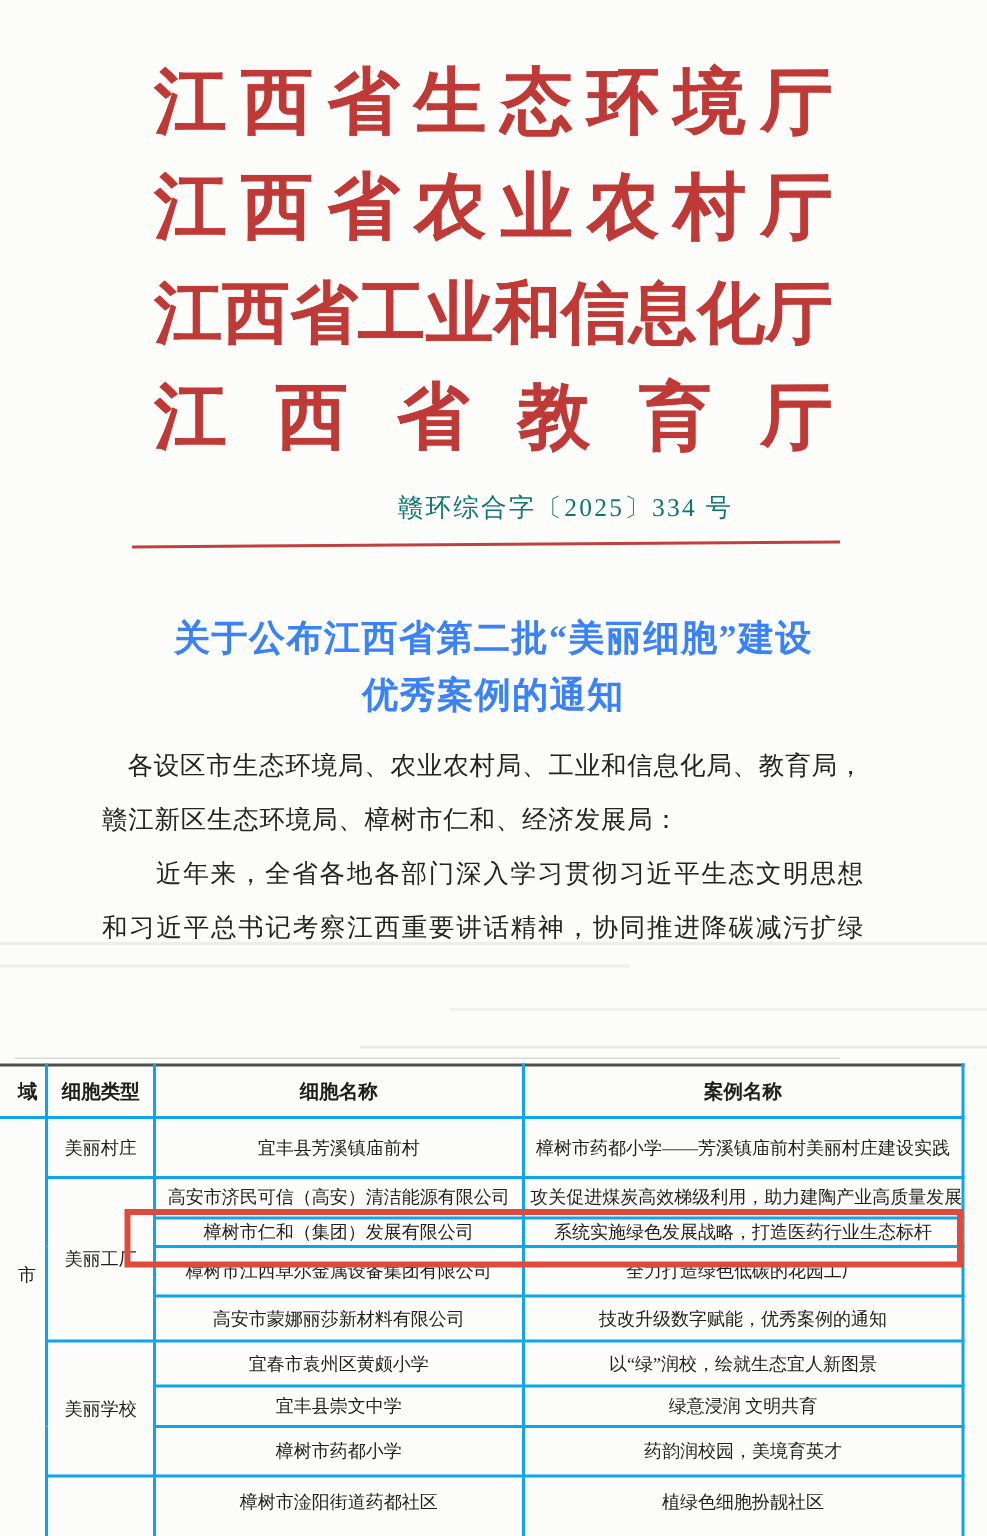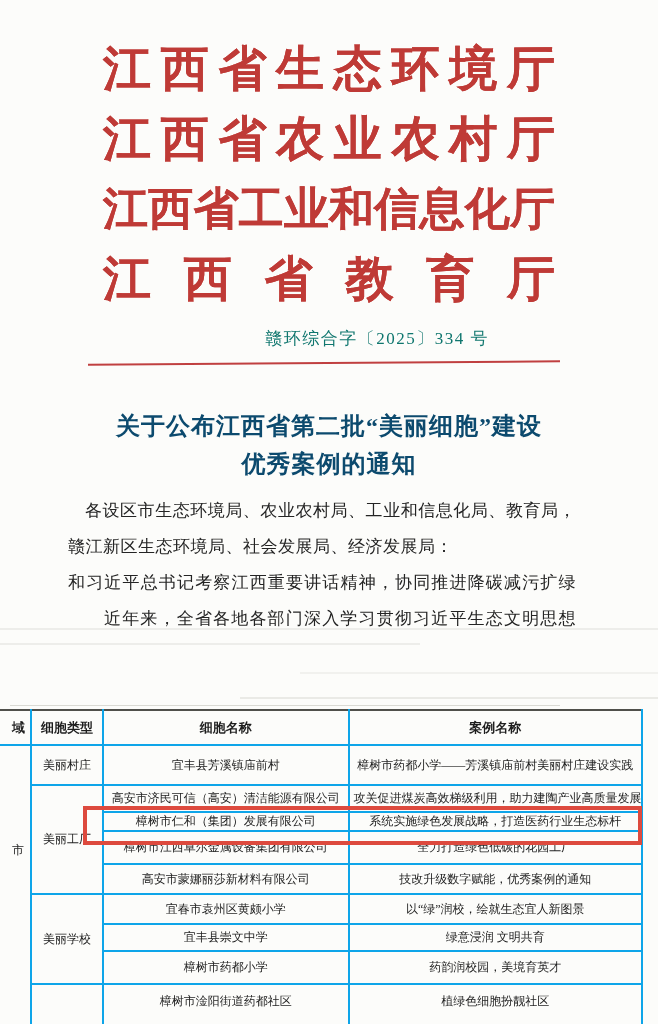--- a/index.html
+++ b/index.html
@@ -18,21 +18,21 @@
   }
   .lh-line.condensed{font-size:45px;}
   .lh-line span{display:block;}
   
   .doc-number{position:absolute;top:327px;left:0;width:100%;text-align:center;
     font-size:17px;letter-spacing:1.5px;color:#0f766e;margin-left:48px;}
   .red-rule{position:absolute;top:362px;left:88px;width:472px;height:2px;
     background:var(--rule-red,#c04040);transform:rotate(-0.4deg);}
   
   .title{position:absolute;top:407px;left:0;width:100%;text-align:center;
-    font-weight:bold;font-size:24px;line-height:38px;color:#0c4a6e;letter-spacing:1px;}
+    font-weight:bold;font-size:24px;line-height:38px;color:#3b82f6;letter-spacing:1px;}
   
   .body-block{position:absolute;top:493px;left:68px;width:508px;
     font-size:17px;line-height:36px;color:#242424;letter-spacing:.5px;}
   .bline{white-space:nowrap;}
   .bline.just{white-space:normal;text-align:justify;text-align-last:justify;}
   .indent1{text-indent:17px;}
   .indent2{text-indent:36px;}
   
   .streak{position:absolute;height:2px;background:#ededea;}
   
@@ -102,23 +102,23 @@
 
   <div class="red-rule"></div>
 
   <div class="title">
     <div>关于公布江西省第二批“美丽细胞”建设</div>
     <div>优秀案例的通知</div>
   </div>
 
   <div class="body-block">
     <div class="bline just indent1">各设区市生态环境局、农业农村局、工业和信息化局、教育局，</div>
-    <div class="bline">赣江新区生态环境局、社会发展局、经济发展局：</div>
+    <div class="bline">赣江新区生态环境局、樟树市仁和、经济发展局：</div>
+    <div class="bline just indent2">近年来，全省各地各部门深入学习贯彻习近平生态文明思想</div>
     <div class="bline just">和习近平总书记考察江西重要讲话精神，协同推进降碳减污扩绿</div>
-    <div class="bline just indent2">近年来，全省各地各部门深入学习贯彻习近平生态文明思想</div>
   </div>
 
   <div class="streak" style="top:628px;left:0;width:658px;"></div>
   <div class="streak" style="top:643px;left:0;width:420px;"></div>
   <div class="streak" style="top:672px;left:300px;width:358px;background:#f1f1ee;"></div>
   <div class="streak" style="top:697px;left:240px;width:418px;background:#eaeae6;"></div>
   <div class="faint-line" style="top:705px;left:10px;width:550px;"></div>
 
   <table class="doc-table">
     <colgroup>

